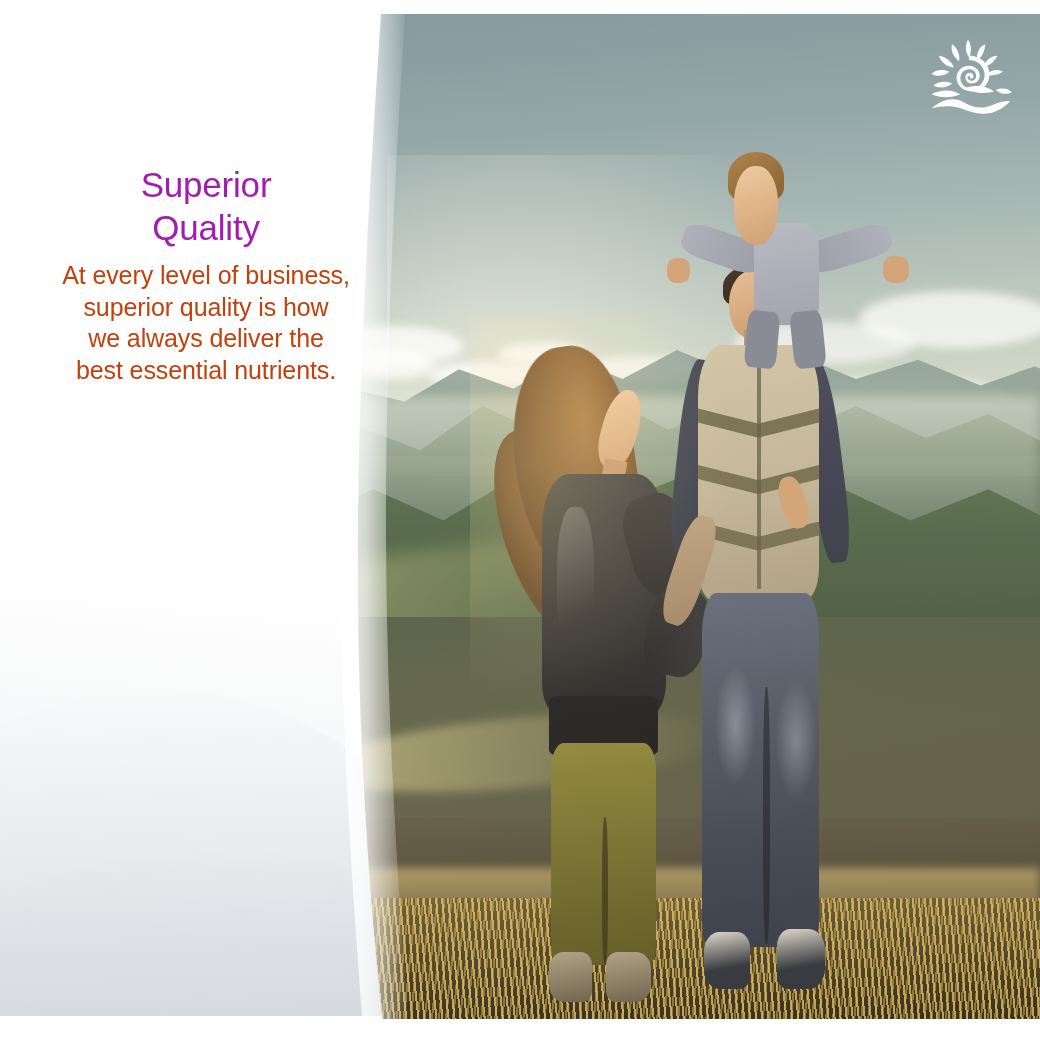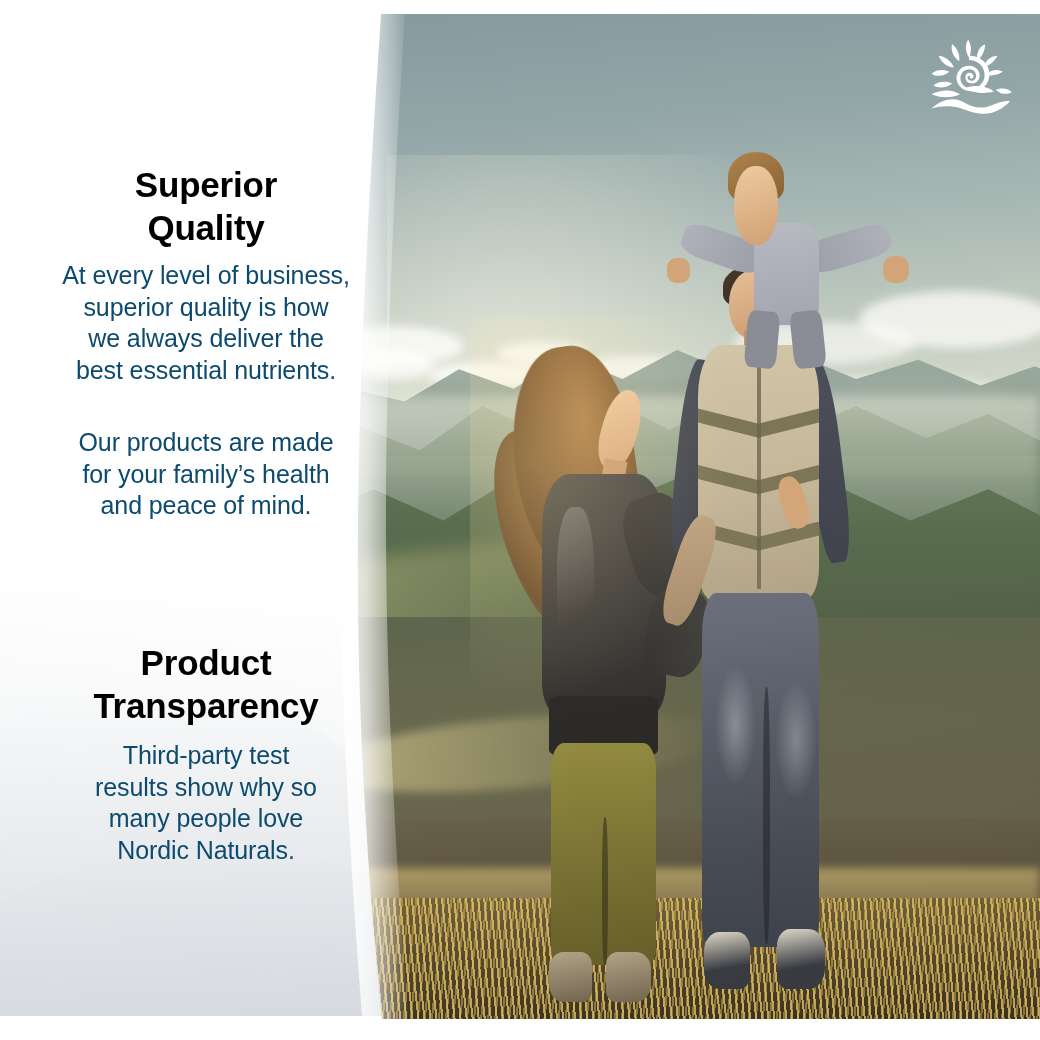--- a/index.html
+++ b/index.html
@@ -240,27 +240,27 @@
   }
 
   
   .values{ position:absolute; left:14px; top:0; width:384px; height:1040px; }
   .value-block{ position:absolute; width:384px; text-align:center; }
   .vb-0{ top:163px; }
   .vb-1{ top:416px; }
   .vb-2{ top:641px; }
 
   .value-title{
-    font-size:35px; line-height:43px; font-weight:bold;
-    color:#000000; letter-spacing:-.2px; white-space:pre-line;
+    font-size:35px; line-height:43px; font-weight:normal;
+    color:#a21caf; letter-spacing:-.2px; white-space:pre-line;
   }
   .value-body{
     margin-top:11px;
     font-size:25px; line-height:31.5px; font-weight:500;
-    color:#0c4a6e; letter-spacing:-.1px; white-space:pre-line;
+    color:#c2410c; letter-spacing:-.1px; white-space:pre-line;
   }
   .vb-2 .value-body{ margin-top:13px; }
 
   .bottom-white{
     position:absolute; left:0; bottom:0; width:1040px; height:21px; background:#ffffff;
   }
   .top-white{
     position:absolute; left:0; top:0; width:1040px; height:14px; background:#ffffff;
   }
 </style>
@@ -388,32 +388,21 @@
     <div class="value-block vb-0">
       <div class="value-title">Superior
 Quality</div>
       <div class="value-body">At every level of business,
 superior quality is how
 we always deliver the
 best essential nutrients.</div>
     </div>
 
     <div class="value-block vb-1">
-      <div class="value-body">Our products are made
-for your family’s health
-and peace of mind.</div>
     </div>
 
-    <div class="value-block vb-2">
-      <div class="value-title">Product
-Transparency</div>
-      <div class="value-body">Third-party test
-results show why so
-many people love
-Nordic Naturals.</div>
-    </div>
 
   </div>
 
   <div class="top-white"></div>
   <div class="bottom-white"></div>
 
 </div>
 
 </body></html>

